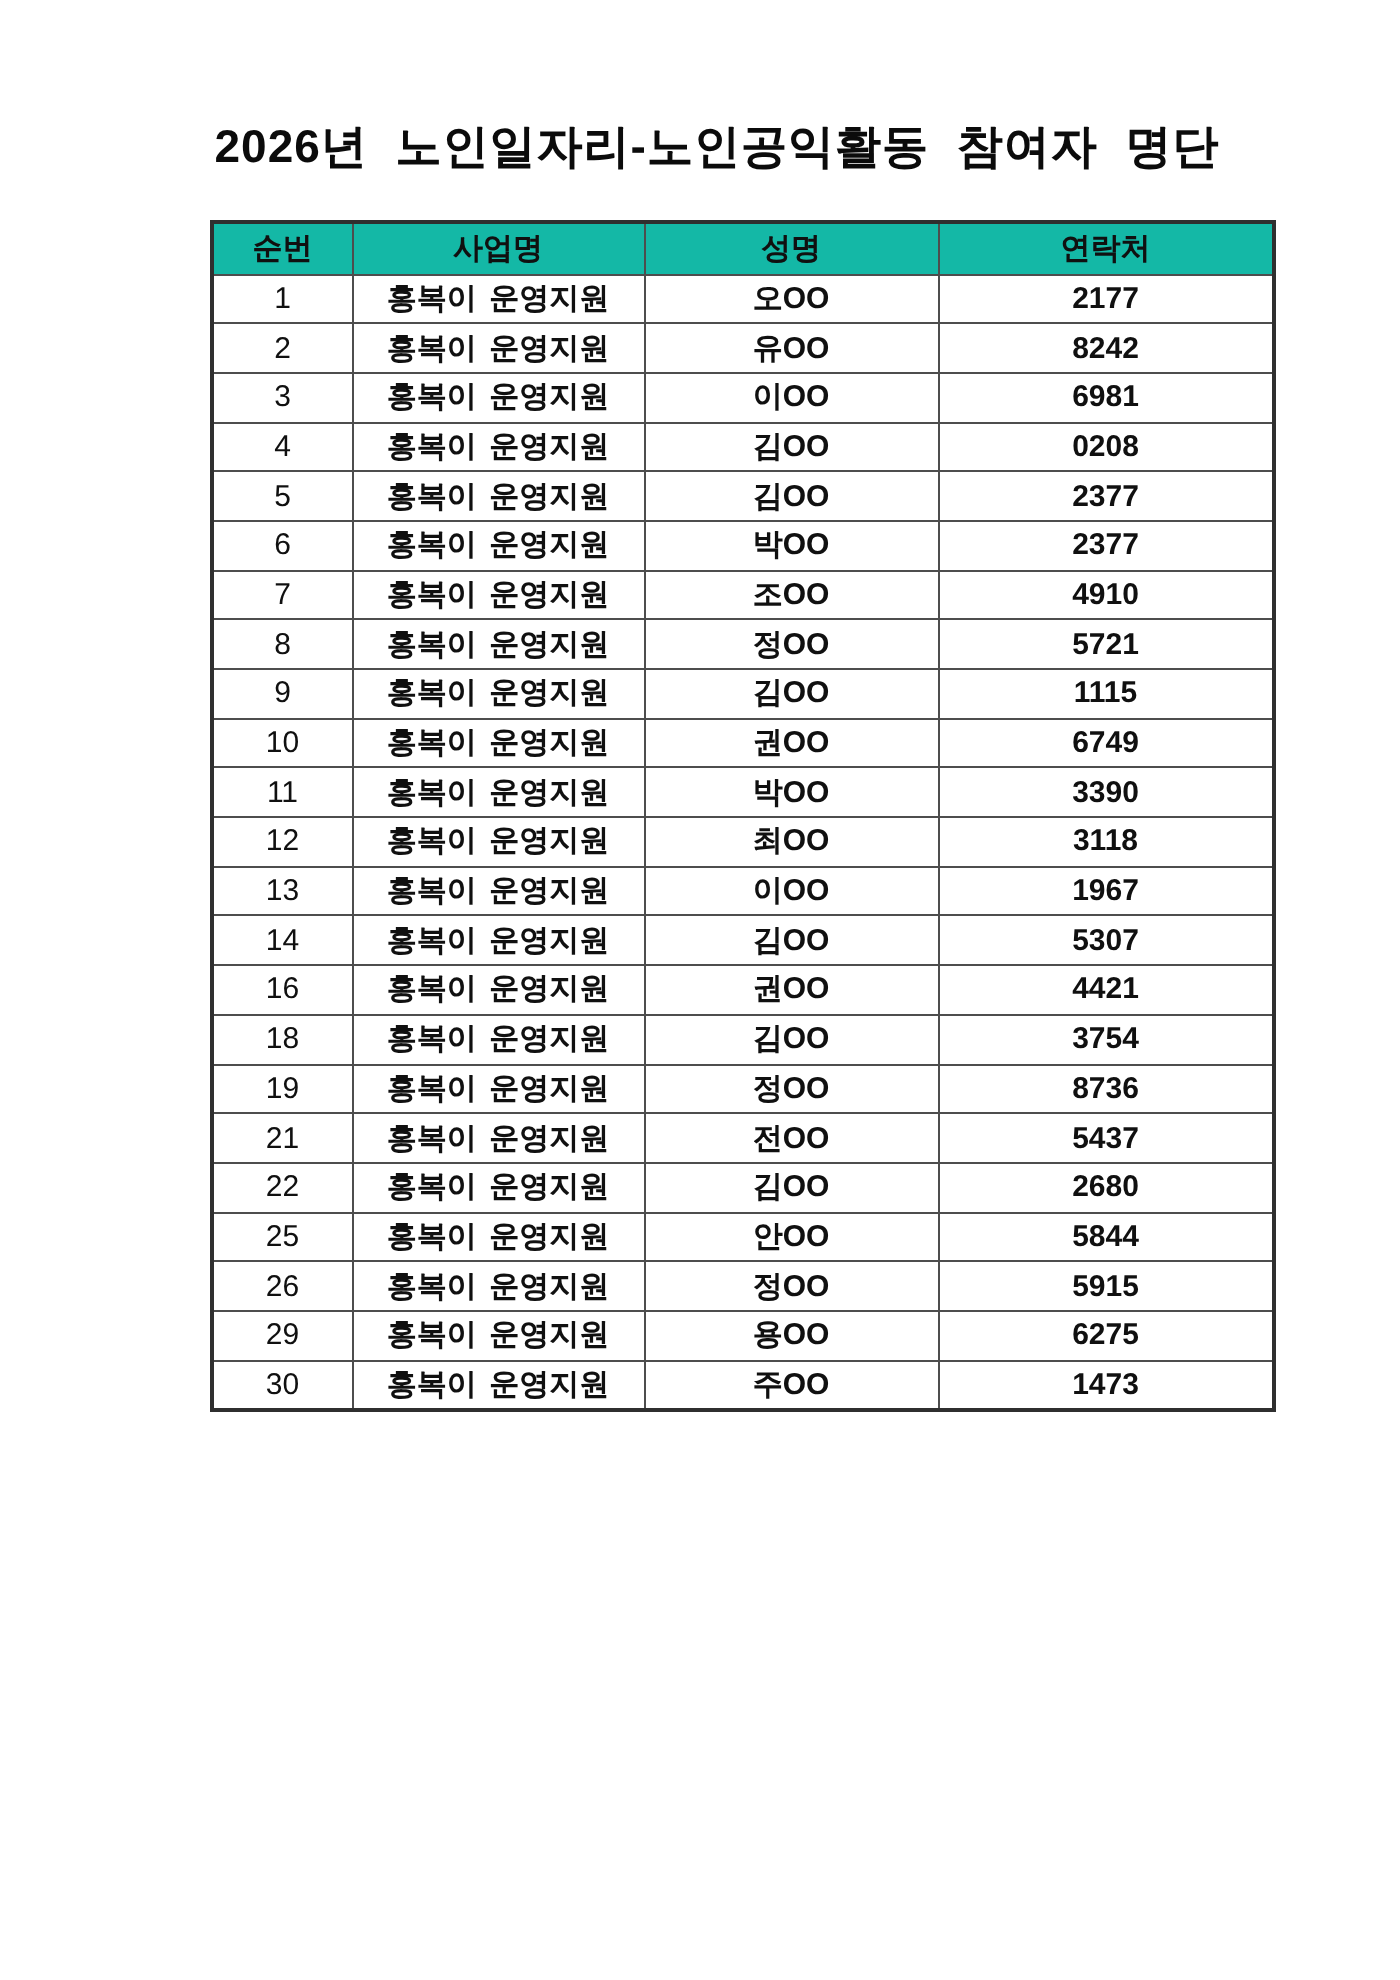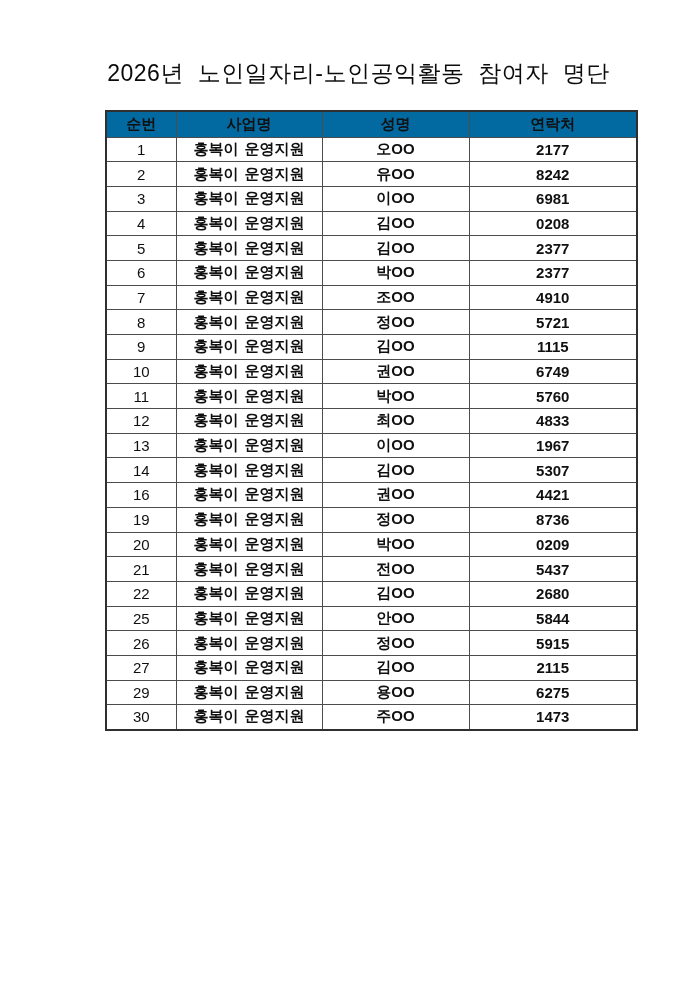--- a/index.html
+++ b/index.html
@@ -16,21 +16,21 @@
     background: var(--bg, #ffffff);
   }
   .doc-area {
     position: absolute;
     left: 105px; top: 58px;
     width: 507px;
   }
   .doc-title {
     text-align: center;
     font-size: 23px;
-    font-weight: 400;
+    font-weight: 700;
     letter-spacing: 0.5px;
     word-spacing: 7px;
     color: #0b0b0b;
     margin-bottom: 21px;
     white-space: nowrap;
   }
   table.participants {
     width: 507px;
     border-collapse: collapse;
     table-layout: fixed;
@@ -45,21 +45,21 @@
     padding: 0 2px;
     overflow: hidden;
     white-space: nowrap;
   }
   table.participants {
     border: 2px solid var(--border-outer, #2f2f2f);
   }
   table.participants th {
     height: 26px;
     font-weight: 700;
-    background: #0369a1;
+    background: #14b8a6;
   }
   table.participants td {
     height: 24.7px;
     font-weight: 700;
     word-spacing: 2px;
   }
   table.participants td.col-no {
     font-weight: 400;
   }
   .w-no      { width: 70px;  }
@@ -141,59 +141,59 @@
           <tr>
             <td class="col-no w-no">10</td>
             <td class="w-project">홍복이 운영지원</td>
             <td class="w-name">권OO</td>
             <td class="w-contact">6749</td>
           </tr>
           <tr>
             <td class="col-no w-no">11</td>
             <td class="w-project">홍복이 운영지원</td>
             <td class="w-name">박OO</td>
-            <td class="w-contact">5760</td>
+            <td class="w-contact">3390</td>
           </tr>
           <tr>
             <td class="col-no w-no">12</td>
             <td class="w-project">홍복이 운영지원</td>
             <td class="w-name">최OO</td>
-            <td class="w-contact">4833</td>
+            <td class="w-contact">3118</td>
           </tr>
           <tr>
             <td class="col-no w-no">13</td>
             <td class="w-project">홍복이 운영지원</td>
             <td class="w-name">이OO</td>
             <td class="w-contact">1967</td>
           </tr>
           <tr>
             <td class="col-no w-no">14</td>
             <td class="w-project">홍복이 운영지원</td>
             <td class="w-name">김OO</td>
             <td class="w-contact">5307</td>
           </tr>
           <tr>
             <td class="col-no w-no">16</td>
             <td class="w-project">홍복이 운영지원</td>
             <td class="w-name">권OO</td>
             <td class="w-contact">4421</td>
           </tr>
           <tr>
+            <td class="col-no w-no">18</td>
+            <td class="w-project">홍복이 운영지원</td>
+            <td class="w-name">김OO</td>
+            <td class="w-contact">3754</td>
+          </tr>
+          <tr>
             <td class="col-no w-no">19</td>
             <td class="w-project">홍복이 운영지원</td>
             <td class="w-name">정OO</td>
             <td class="w-contact">8736</td>
           </tr>
           <tr>
-            <td class="col-no w-no">20</td>
-            <td class="w-project">홍복이 운영지원</td>
-            <td class="w-name">박OO</td>
-            <td class="w-contact">0209</td>
-          </tr>
-          <tr>
             <td class="col-no w-no">21</td>
             <td class="w-project">홍복이 운영지원</td>
             <td class="w-name">전OO</td>
             <td class="w-contact">5437</td>
           </tr>
           <tr>
             <td class="col-no w-no">22</td>
             <td class="w-project">홍복이 운영지원</td>
             <td class="w-name">김OO</td>
             <td class="w-contact">2680</td>
@@ -202,26 +202,20 @@
             <td class="col-no w-no">25</td>
             <td class="w-project">홍복이 운영지원</td>
             <td class="w-name">안OO</td>
             <td class="w-contact">5844</td>
           </tr>
           <tr>
             <td class="col-no w-no">26</td>
             <td class="w-project">홍복이 운영지원</td>
             <td class="w-name">정OO</td>
             <td class="w-contact">5915</td>
-          </tr>
-          <tr>
-            <td class="col-no w-no">27</td>
-            <td class="w-project">홍복이 운영지원</td>
-            <td class="w-name">김OO</td>
-            <td class="w-contact">2115</td>
           </tr>
           <tr>
             <td class="col-no w-no">29</td>
             <td class="w-project">홍복이 운영지원</td>
             <td class="w-name">용OO</td>
             <td class="w-contact">6275</td>
           </tr>
           <tr>
             <td class="col-no w-no">30</td>
             <td class="w-project">홍복이 운영지원</td>

